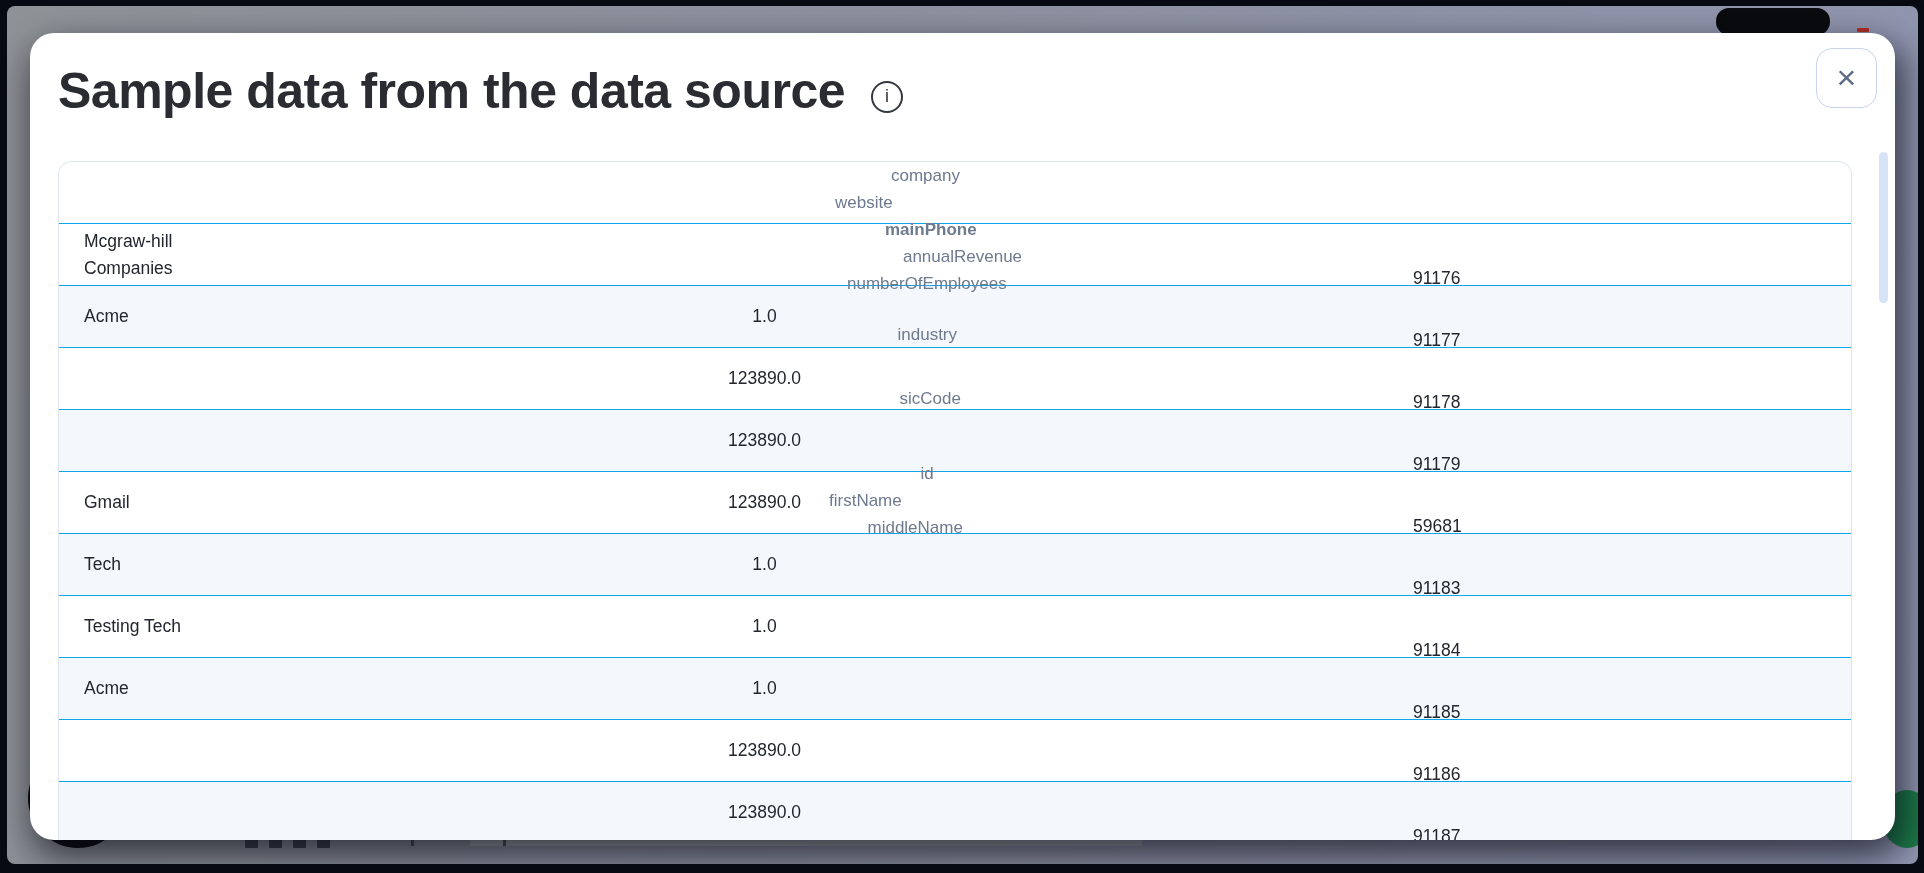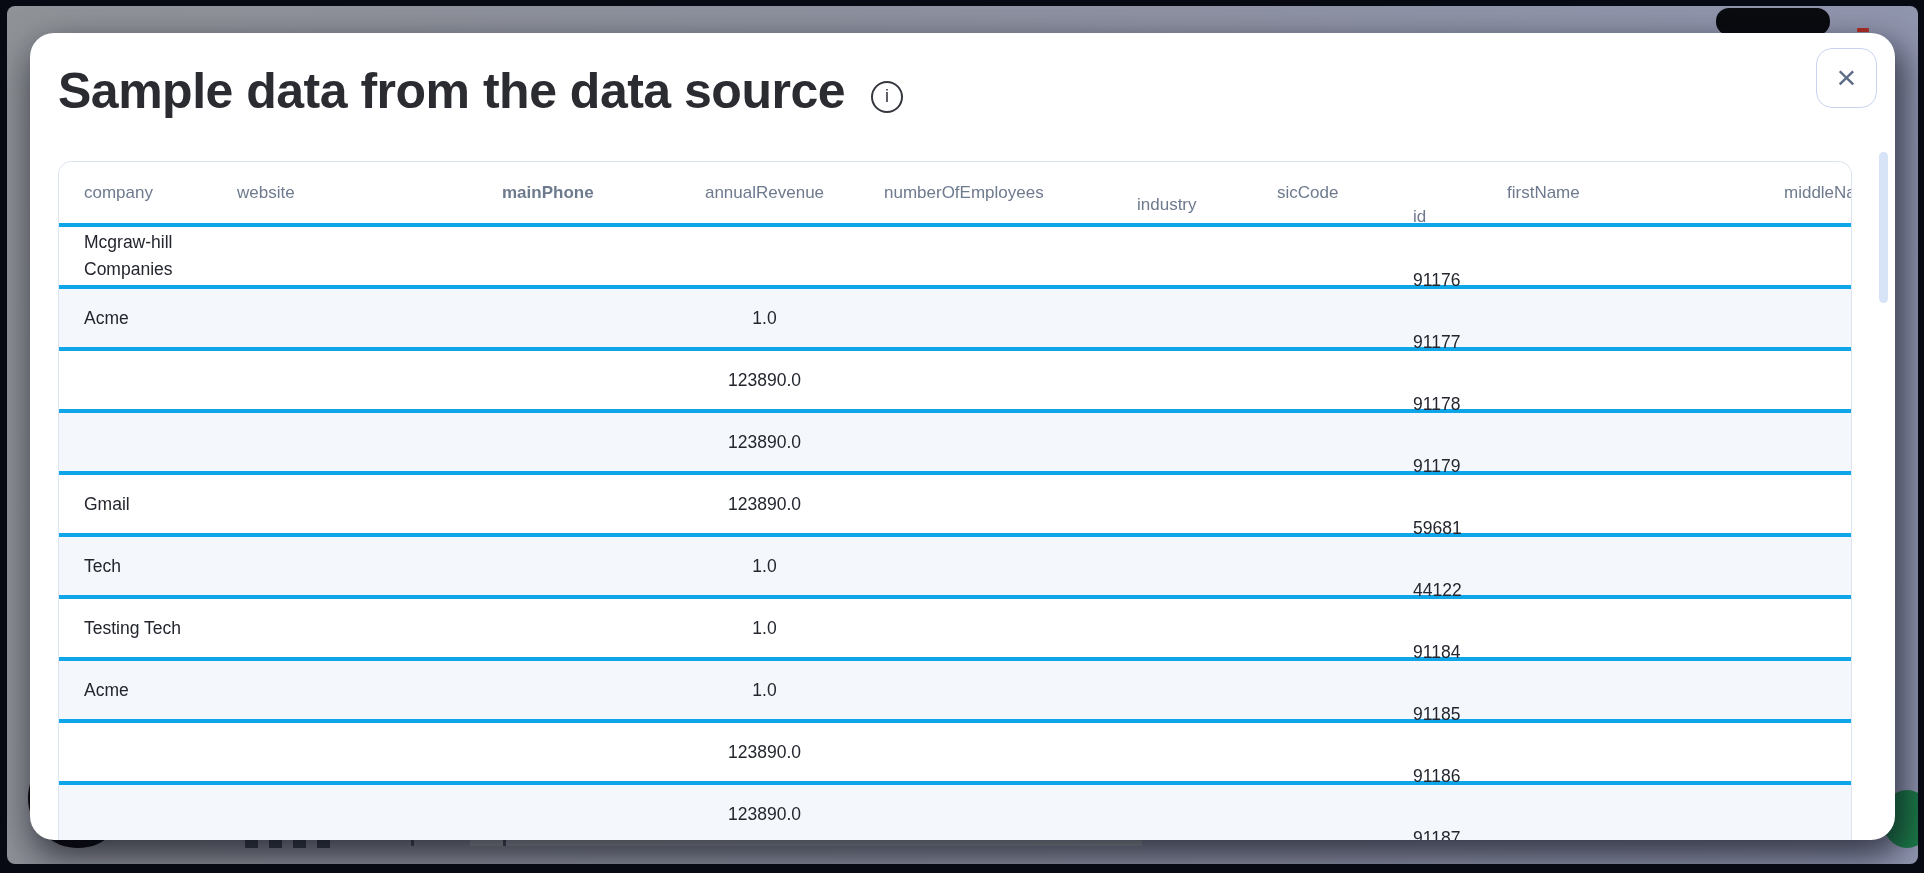--- a/index.html
+++ b/index.html
@@ -30,34 +30,34 @@
   .info-icon{width:32px;height:32px;border:2.5px solid #35383f;border-radius:50%;margin-left:26px;margin-top:10px;
              display:flex;align-items:center;justify-content:center;font-size:18px;font-weight:400;color:#35383f;}
   .close-btn{position:absolute;right:18px;top:15px;width:61px;height:60px;background:#ffffff;
              border:1.5px solid #c8d4ee;border-radius:16px;cursor:pointer;
              display:flex;align-items:center;justify-content:center;padding:0;}
   .close-btn span{font-size:34px;font-weight:400;color:#5c6b86;line-height:1;margin-top:-3px;}
 
   
   .table{position:absolute;left:28px;top:128px;width:1794px;height:679px;
          border:1.5px solid #dce4f0;border-bottom:none;border-radius:14px 14px 0 0;overflow:hidden;background:#fff;}
-  .thead{display:flex;align-items:center;height:61px;padding-left:25px;background:#ffffff;}
+  .thead{display:flex;align-items:center;height:61px;padding-left:25px;background:#ffffff;flex-direction:column;}
   .thead .cell{font-size:17px;color:#6e7a8e;font-weight:400;}
-  .trow{display:flex;align-items:center;min-height:62px;height:62px;padding-left:25px;border-top:4px solid #0ea5e9;
+  .trow{display:flex;align-items:center;min-height:62px;height:62px;padding-left:25px;border-top:1px solid #0ea5e9;
         background:#ffffff;}
   .trow:nth-child(even){background:#f4f7fc;}
   .cell{flex:0 0 auto;padding-right:10px;overflow:hidden;white-space:nowrap;
         font-size:17.5px;color:#23262e;line-height:27px;}
   .cell.c0{width:153px;white-space:normal;}
   .cell.c1{width:265px;}
   .cell.c2{width:165px;font-weight:bold;}
   .cell.c3{width:205px;text-align:center;}
   .cell.c4{width:253px;margin-left:12px;}
   .cell.c5{width:140px;margin-top:24px;}
-  .cell.c6{width:136px;}
+  .cell.c6{width:136px;margin-top:37px;}
   .cell.c7{width:94px;margin-top:48px;}
   .cell.c8{width:277px;}
   .cell.c9{width:200px;}
 
   .scroll-thumb{position:absolute;left:1849px;top:119px;width:9px;height:151px;border-radius:5px;background:#d7e3f6;}
 </style>
 </head>
 <body>
 
 <div class="frame">
@@ -159,21 +159,21 @@
               <div class="cell c9"></div>
             </div>
             <div class="trow">
               <div class="cell c0">Tech</div>
               <div class="cell c1"></div>
               <div class="cell c2"></div>
               <div class="cell c3">1.0</div>
               <div class="cell c4"></div>
               <div class="cell c5"></div>
               <div class="cell c6"></div>
-              <div class="cell c7">44122</div>
+              <div class="cell c7">91183</div>
               <div class="cell c8"></div>
               <div class="cell c9"></div>
             </div>
             <div class="trow">
               <div class="cell c0">Testing Tech</div>
               <div class="cell c1"></div>
               <div class="cell c2"></div>
               <div class="cell c3">1.0</div>
               <div class="cell c4"></div>
               <div class="cell c5"></div>

